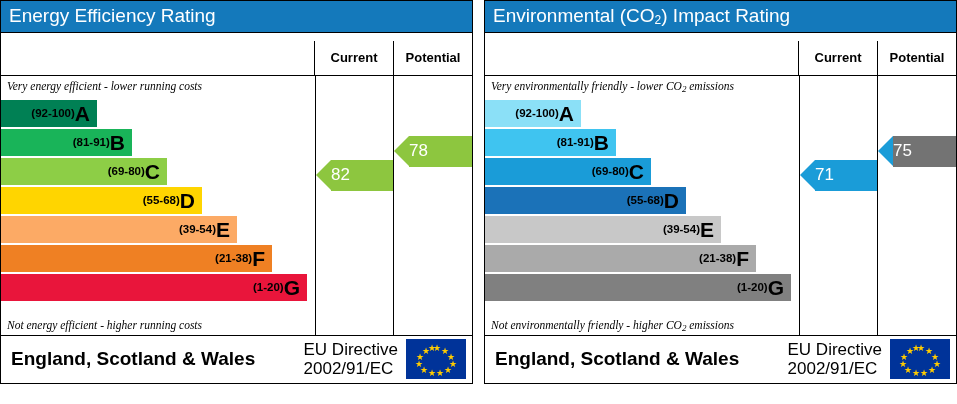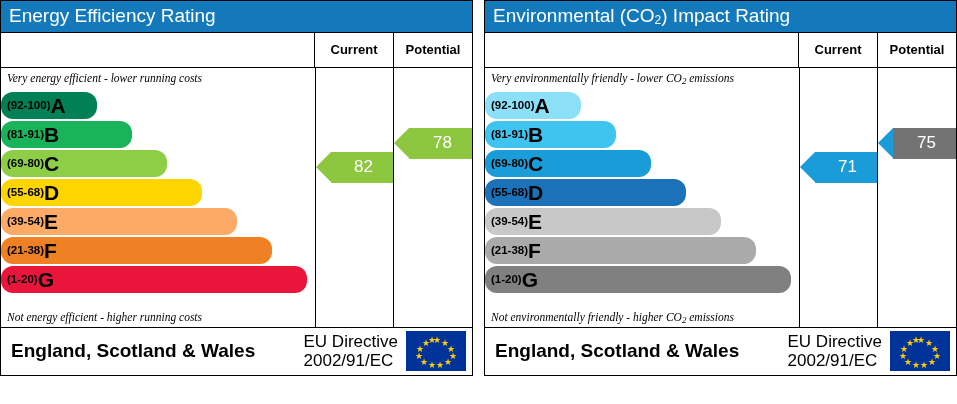--- a/index.html
+++ b/index.html
@@ -4,43 +4,43 @@
 <style>
   html,body{margin:0;padding:0;background:#ffffff;}
   body{width:957px;height:404px;font-family:"Liberation Sans",sans-serif;overflow:hidden;}
   .wrap{display:flex;gap:11px;padding:0;}
   .cert{width:554px;box-sizing:border-box;border:1px solid #000;background:#fff;position:relative;}
 
   .cert-title{background:#1479bb;color:#fff;font-size:19px;padding:5px 8px 6px 8px;line-height:1.05;
     border-bottom:1px solid #000;}
   .cert-title sub{font-size:12px;vertical-align:baseline;position:relative;top:2px;}
 
-  .head-row{display:flex;height:34px;border-bottom:1px solid #000;}
+  .head-row{display:flex;height:34px;border-bottom:1px solid #000;margin-top:8px;}
   .head-blank{flex:1 1 auto;border-right:1px solid #000;}
   .head-cell{width:78px;display:flex;align-items:center;justify-content:center;
     font-size:13px;font-weight:bold;color:#000;}
   .head-cell.mid{border-right:1px solid #000;}
 
   .body-row{display:flex;height:259px;}
   .bars-col{flex:1 1 auto;border-right:1px solid #000;position:relative;box-sizing:border-box;}
   .cur-col{width:78px;border-right:1px solid #000;position:relative;box-sizing:border-box;}
   .pot-col{width:78px;position:relative;box-sizing:border-box;}
 
   .cap{font-size:11.5px;font-style:italic;color:#000;padding:4px 6px 0 6px;line-height:1.1;font-family:Liberation Serif, serif;}
   .cap.bottom{position:absolute;bottom:3px;left:0;right:0;}
   .cap sub{font-size:9px;vertical-align:baseline;position:relative;top:2px;}
 
   .bars{position:absolute;top:24px;left:0;right:0;}
-  .bar{height:27px;margin-bottom:2px;display:flex;align-items:center;justify-content:flex-start;
-    box-sizing:border-box;padding:0 7px 0 6px;color:#000;border-radius:12px;}
+  .bar{height:27px;margin-bottom:2px;display:flex;align-items:center;justify-content:flex-end;
+    box-sizing:border-box;padding:0 7px 0 6px;color:#000;}
   .bar .rng{font-size:11.5px;font-weight:bold;}
   .bar .ltr{font-size:21px;font-weight:bold;line-height:1;}
 
-  .arrow{position:absolute;height:31px;display:flex;align-items:center;justify-content:flex-end;
-    color:#fff;font-size:17px;box-sizing:border-box;padding-right:20px;}
+  .arrow{position:absolute;height:31px;display:flex;align-items:center;
+    color:#fff;font-size:17px;box-sizing:border-box;padding-right:11px;}
   .arrow .pt{position:absolute;left:-15px;top:0;width:0;height:0;
     border-top:15.5px solid transparent;border-bottom:15.5px solid transparent;}
 
   .foot-row{display:flex;height:47px;border-top:1px solid #000;align-items:center;}
   .foot-country{flex:1 1 auto;font-size:19px;font-weight:bold;padding-left:10px;color:#000;}
   .foot-dir{font-size:17px;line-height:1.15;text-align:left;color:#000;padding-right:8px;}
   .eu-flag{width:60px;height:40px;background:#003399;position:relative;margin-right:6px;flex:0 0 auto;}
   .eu-flag span{position:absolute;color:#FFCC00;font-size:9px;line-height:9px;}
 </style>
 </head>

